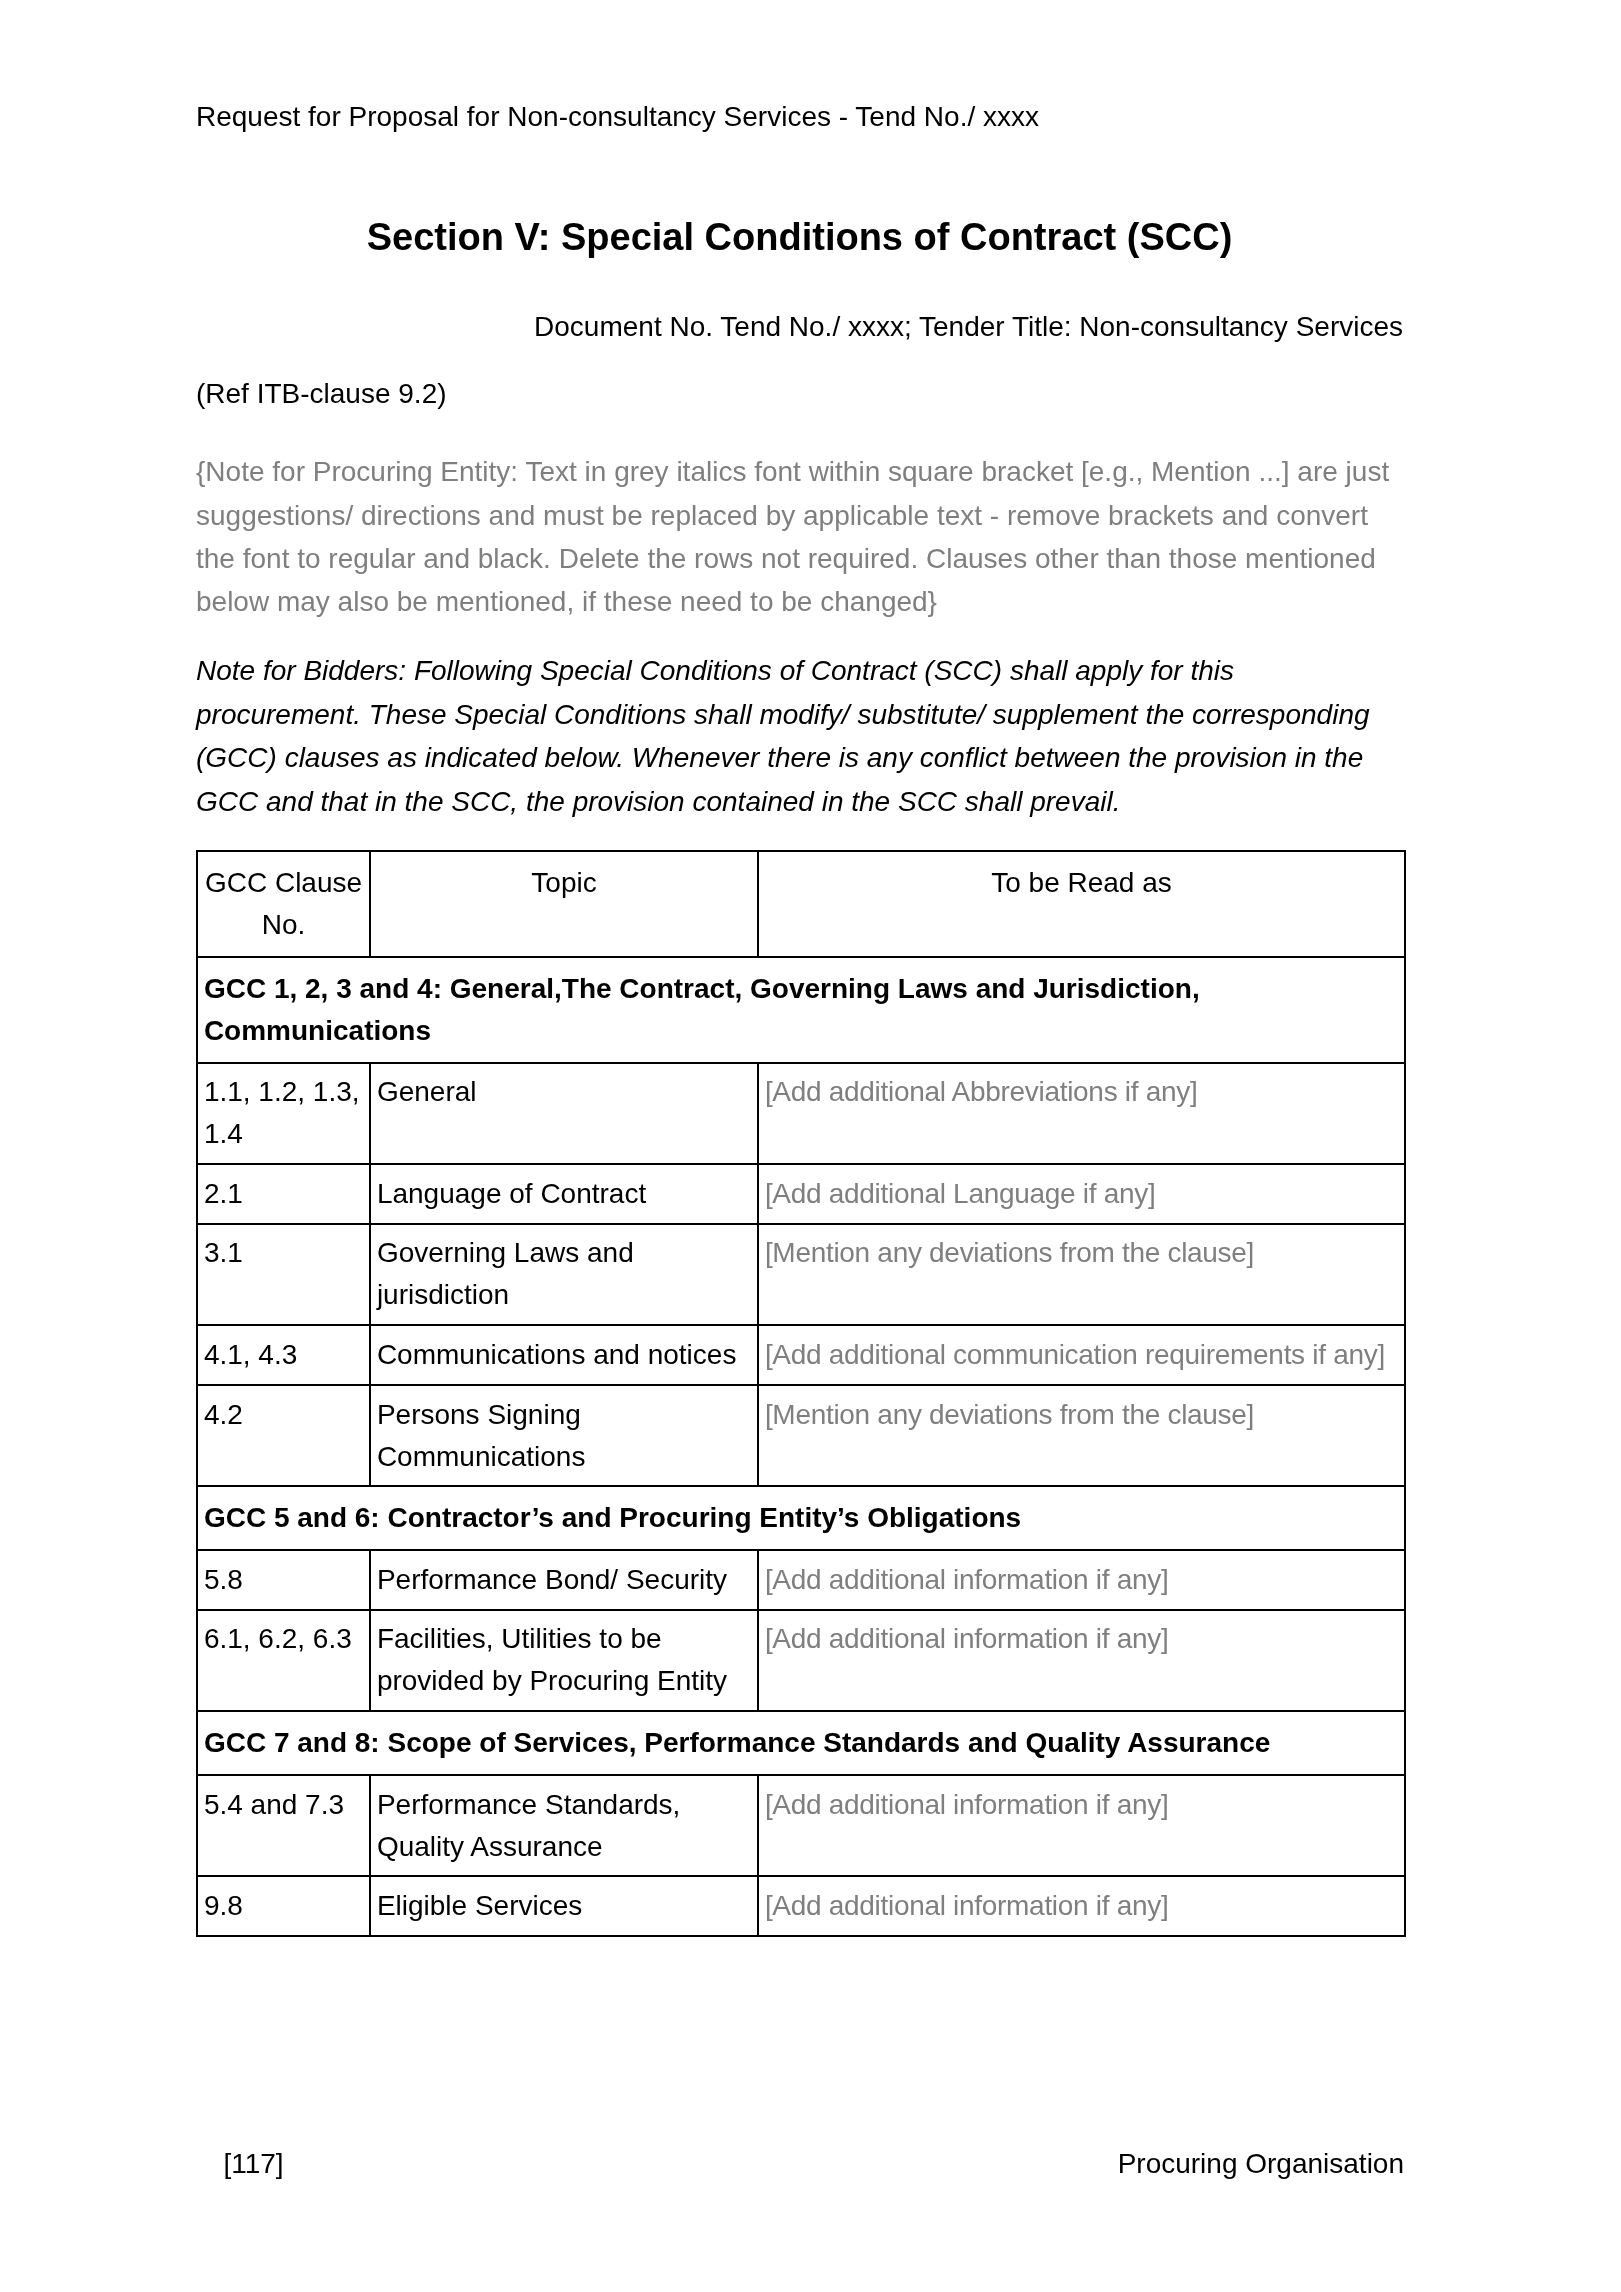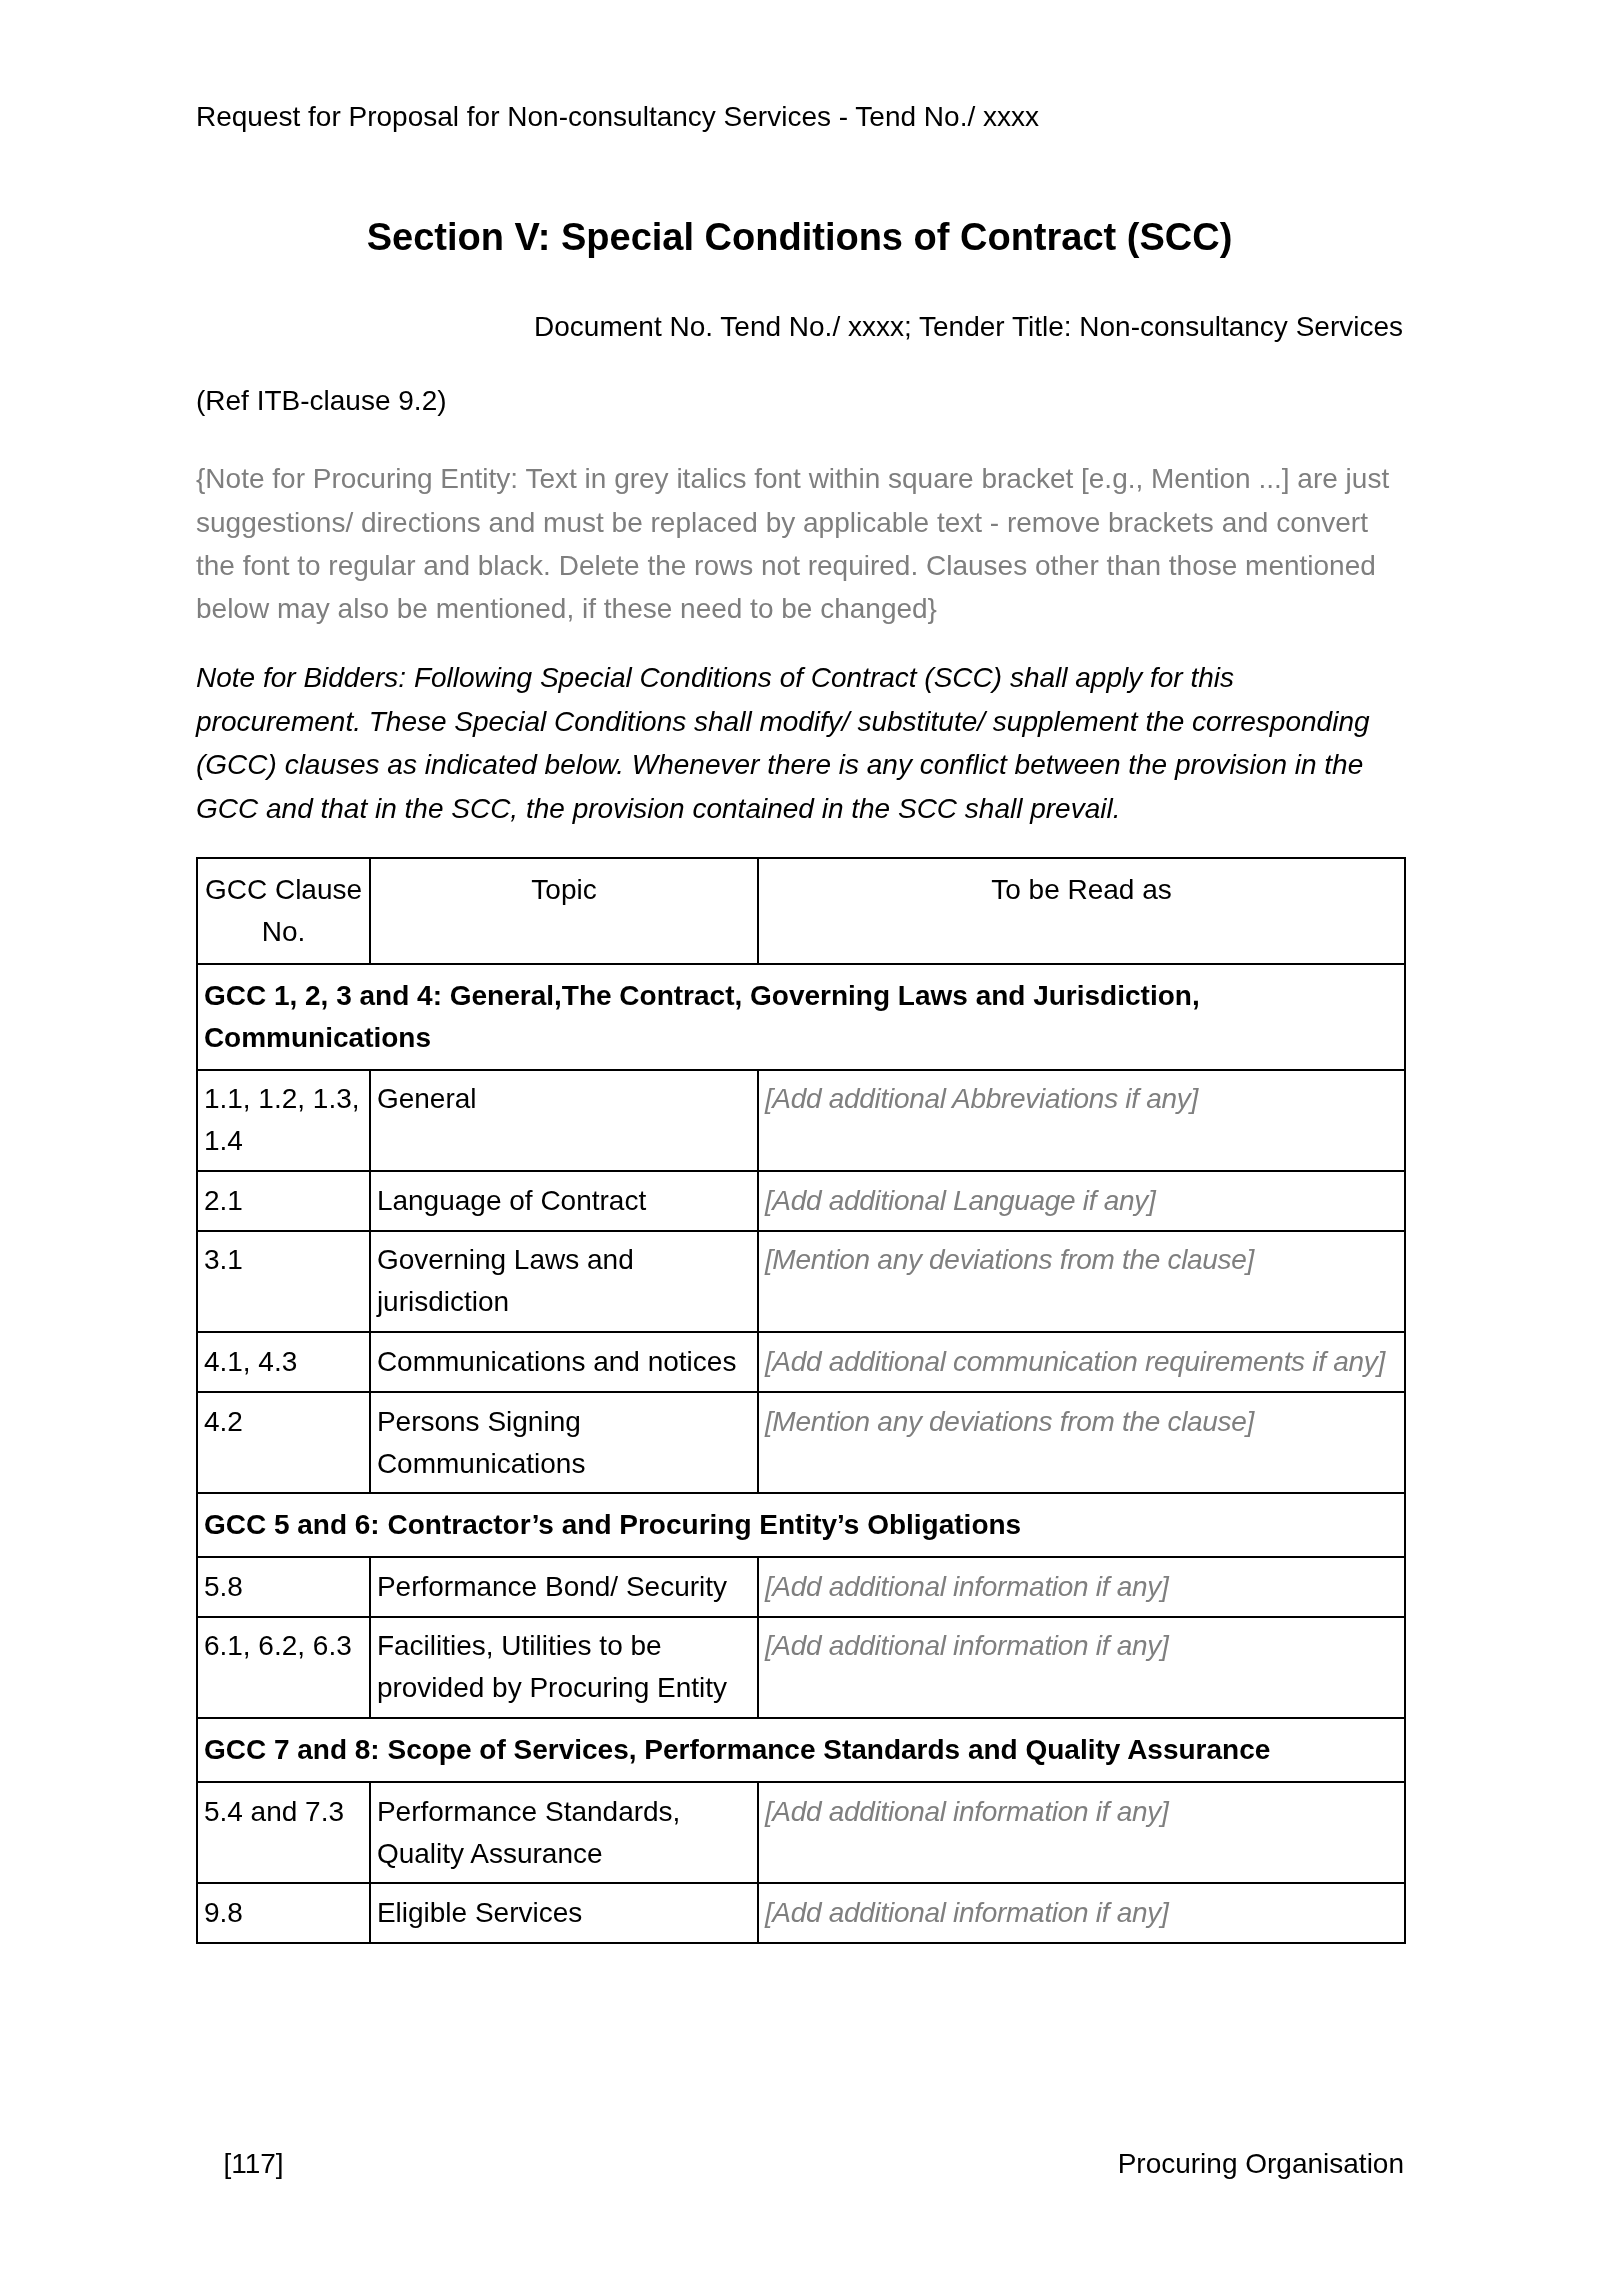--- a/index.html
+++ b/index.html
@@ -35,21 +35,21 @@
     text-align: center;
     line-height: 1.35;
   }
   .doc-line {
     margin-top: 43px;
     font-size: 28px;
     line-height: 1.5;
     text-align: right;
   }
   .ref-line {
-    margin-top: 32px;
+    margin-top: 25px;
     font-size: 28px;
     line-height: 1.5;
   }
   .note-grey {
     margin-top: 35px;
     font-size: 28px;
     line-height: 1.55;
     color: var(--grey);
   }
   .note-bidders {
@@ -78,21 +78,20 @@
     font-weight: 400;
     text-align: center;
     padding: 9.8px 5.9px;
   }
   .scc-table tr.section-row td {
     font-weight: 700;
     padding: 9.8px 5.9px;
   }
   .scc-table td.read-as {
     color: var(--grey);
-    font-style: italic;
     letter-spacing: -0.3px;
   }
   .page-footer {
     position: absolute;
     left: 196px;
     top: 2143px;
     width: 1208px;
     display: flex;
     justify-content: space-between;
     font-size: 28px;

